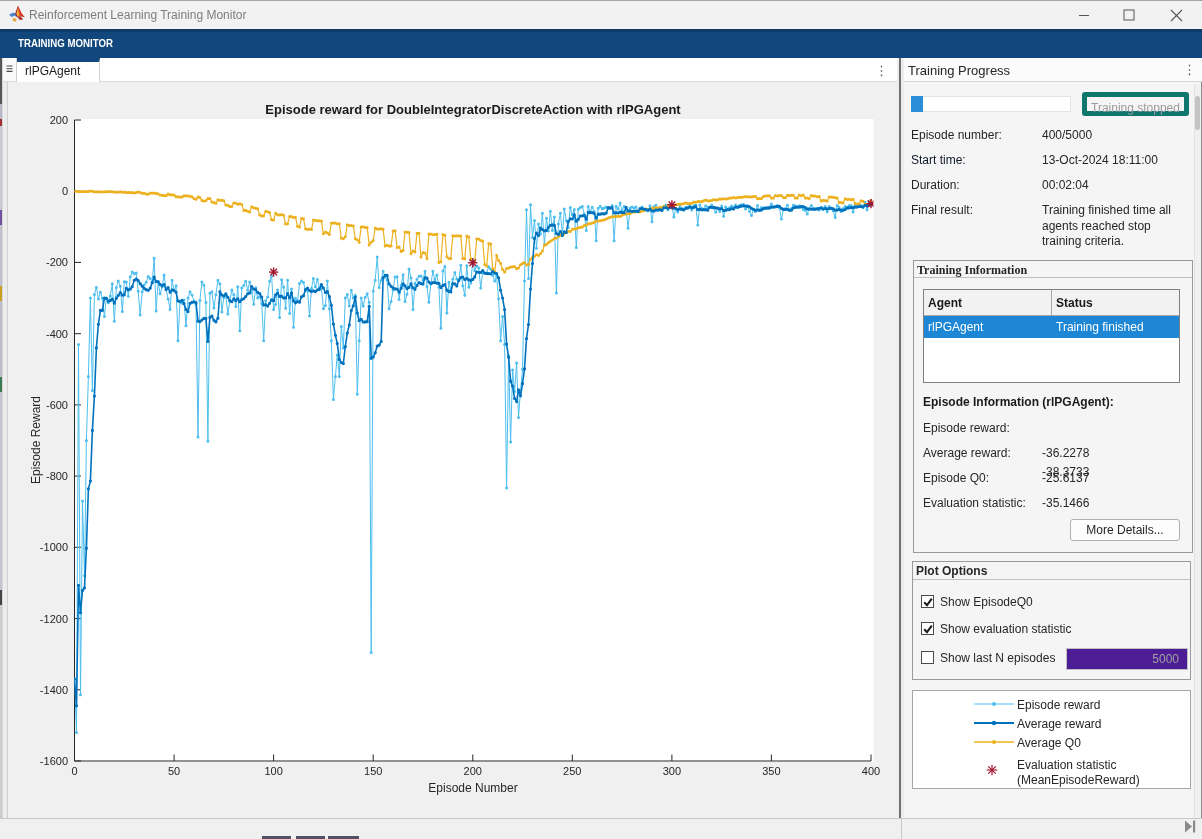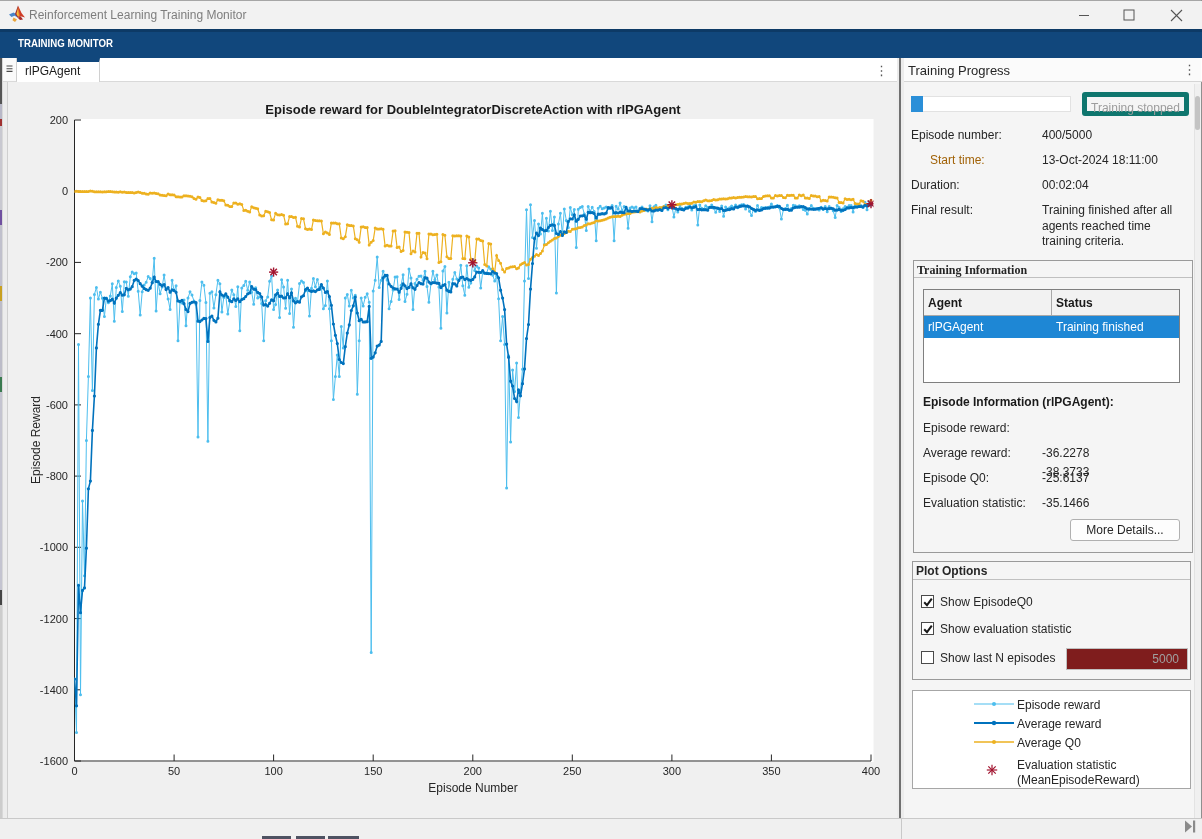--- a/index.html
+++ b/index.html
@@ -106,26 +106,26 @@
 <div class="abs" style="left:904px;top:58px;width:297px;height:24px;background:#fbfbfb;border-bottom:1px solid #d5d5d5;"></div>
 <div class="abs" style="left:908px;top:63px;font-size:13px;color:#262626;">Training Progress</div>
 <div class="abs" style="left:1183px;top:62px;width:12px;font-size:13px;color:#555;">⋮</div>
 
 <div class="abs" style="left:911px;top:96px;width:160px;height:16px;background:#fff;border:1px solid #e2e2e2;"></div>
 <div class="abs" style="left:911px;top:96px;width:12px;height:16px;background:#2a8fd8;"></div>
 <div class="abs" style="left:1082px;top:92px;width:107px;height:24px;border:5px solid #0f766e;border-radius:3px;font-size:12px;color:#9d9d9d;text-align:center;line-height:22px;">Training stopped</div>
 
 <div class="abs" style="left:911px;top:128px;font-size:12px;color:#262626;">Episode number:</div>
 <div class="abs" style="left:1042px;top:128px;font-size:12px;color:#262626;">400/5000</div>
-<div class="abs" style="left:911px;top:153px;font-size:12px;color:#a16207;margin-left:19px;">Start time:</div>
+<div class="abs" style="left:911px;top:153px;font-size:12px;color:#0f172a;">Start time:</div>
 <div class="abs" style="left:1042px;top:153px;font-size:12px;color:#262626;">13-Oct-2024 18:11:00</div>
 <div class="abs" style="left:911px;top:178px;font-size:12px;color:#262626;">Duration:</div>
 <div class="abs" style="left:1042px;top:178px;font-size:12px;color:#262626;">00:02:04</div>
 <div class="abs" style="left:911px;top:203px;font-size:12px;color:#262626;">Final result:</div>
-<div class="abs" style="left:1042px;top:203px;width:142px;font-size:12px;line-height:15.5px;color:#262626;">Training finished after all agents reached time training criteria.</div>
+<div class="abs" style="left:1042px;top:203px;width:142px;font-size:12px;line-height:15.5px;color:#262626;">Training finished time all agents reached stop training criteria.</div>
 
 <div class="abs" style="left:913px;top:260px;width:280px;height:293px;border:1px solid #9a9a9a;"></div>
 <div class="abs" style="left:917px;top:263px;font-size:12px;font-weight:bold;color:#262626;font-family:Liberation Serif, serif;">Training Information</div>
 <div class="abs" style="left:914px;top:277px;width:278px;height:1px;background:#c0c0c0;"></div>
 
 <div class="abs" style="left:923px;top:289px;width:257px;height:94px;background:#fff;border:1px solid #7f7f7f;"></div>
 <div class="abs" style="left:924px;top:290px;width:255px;height:26px;background:#f2f2f2;"></div>
 <div class="abs" style="left:1051px;top:290px;width:1px;height:48px;background:#a8a8a8;"></div>
 <div class="abs" style="left:924px;top:315px;width:255px;height:1px;background:#a8a8a8;"></div>
 <div class="abs" style="left:928px;top:296px;font-size:12px;font-weight:bold;color:#1a1a1a;">Agent</div>
@@ -156,21 +156,21 @@
 <div class="abs" style="left:940px;top:595px;font-size:12px;color:#262626;">Show EpisodeQ0</div>
 
 <div class="abs" style="left:921px;top:622px;width:13px;height:13px;background:#fff;border:1px solid #4a4a4a;"></div>
 <svg class="abs" style="left:922px;top:623px;" width="12" height="12" viewBox="0 0 12 12">
     <path d="M2.2 6.2l2.8 3 4.8-6.6" stroke="#1a1a1a" stroke-width="2" fill="none"></path>
   </svg>
 <div class="abs" style="left:940px;top:622px;font-size:12px;color:#262626;">Show evaluation statistic</div>
 
 <div class="abs" style="left:921px;top:651px;width:13px;height:13px;background:#fff;border:1px solid #4a4a4a;"></div>
 <div class="abs" style="left:940px;top:651px;font-size:12px;color:#262626;">Show last N episodes</div>
-<div class="abs" style="left:1066px;top:648px;width:122px;height:22px;background:#7f1d1d;border:1px solid #c0c0c0;font-size:12px;color:#a0a0a0;text-align:right;line-height:20px;padding-right:8px;">5000</div>
+<div class="abs" style="left:1066px;top:648px;width:122px;height:22px;background:#4c1d95;border:1px solid #c0c0c0;font-size:12px;color:#a0a0a0;text-align:right;line-height:20px;padding-right:8px;">5000</div>
 
 <div class="abs" style="left:912px;top:690px;width:279px;height:99px;background:#fff;border:1px solid #a6a6a6;"></div>
 <svg class="abs" style="left:912px;top:690px;" width="279" height="99" viewBox="0 0 279 99">
   <line x1="62" y1="14" x2="102" y2="14" stroke="#4DBEEE" stroke-width="1.2"></line>
     <circle cx="82" cy="14" r="2" fill="#4DBEEE"></circle>
   <line x1="62" y1="33" x2="102" y2="33" stroke="#0072BD" stroke-width="1.8"></line>
     <circle cx="82" cy="33" r="2.2" fill="#0072BD"></circle>
   <line x1="62" y1="52" x2="102" y2="52" stroke="#EDB120" stroke-width="1.4"></line>
     <circle cx="82" cy="52" r="2" fill="#EDB120"></circle>
   <line x1="80.0" y1="85.2" x2="80.0" y2="74.8" stroke="#A2142F" stroke-width="1.2"></line>

